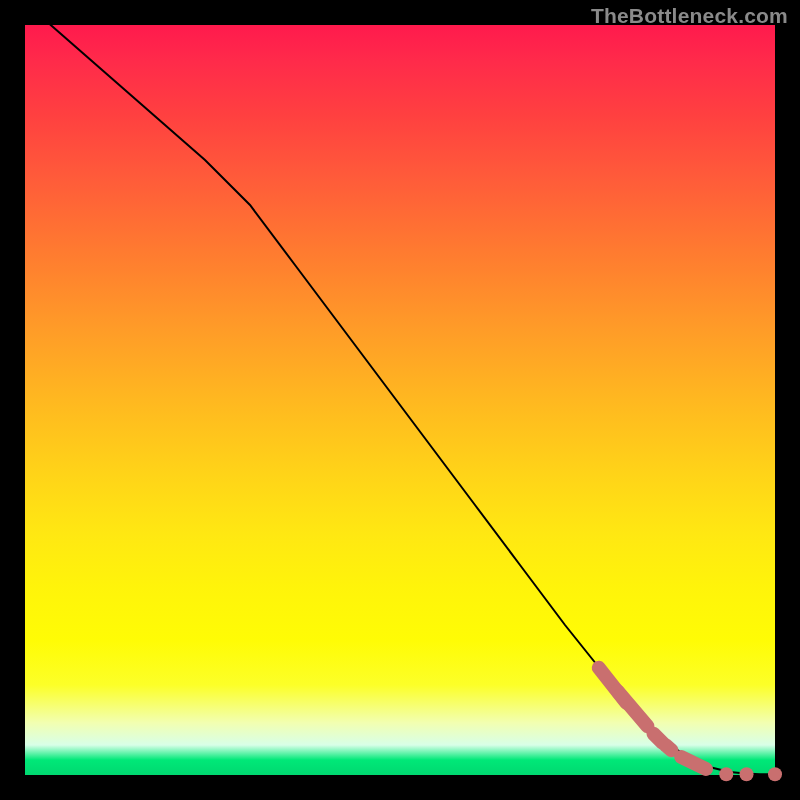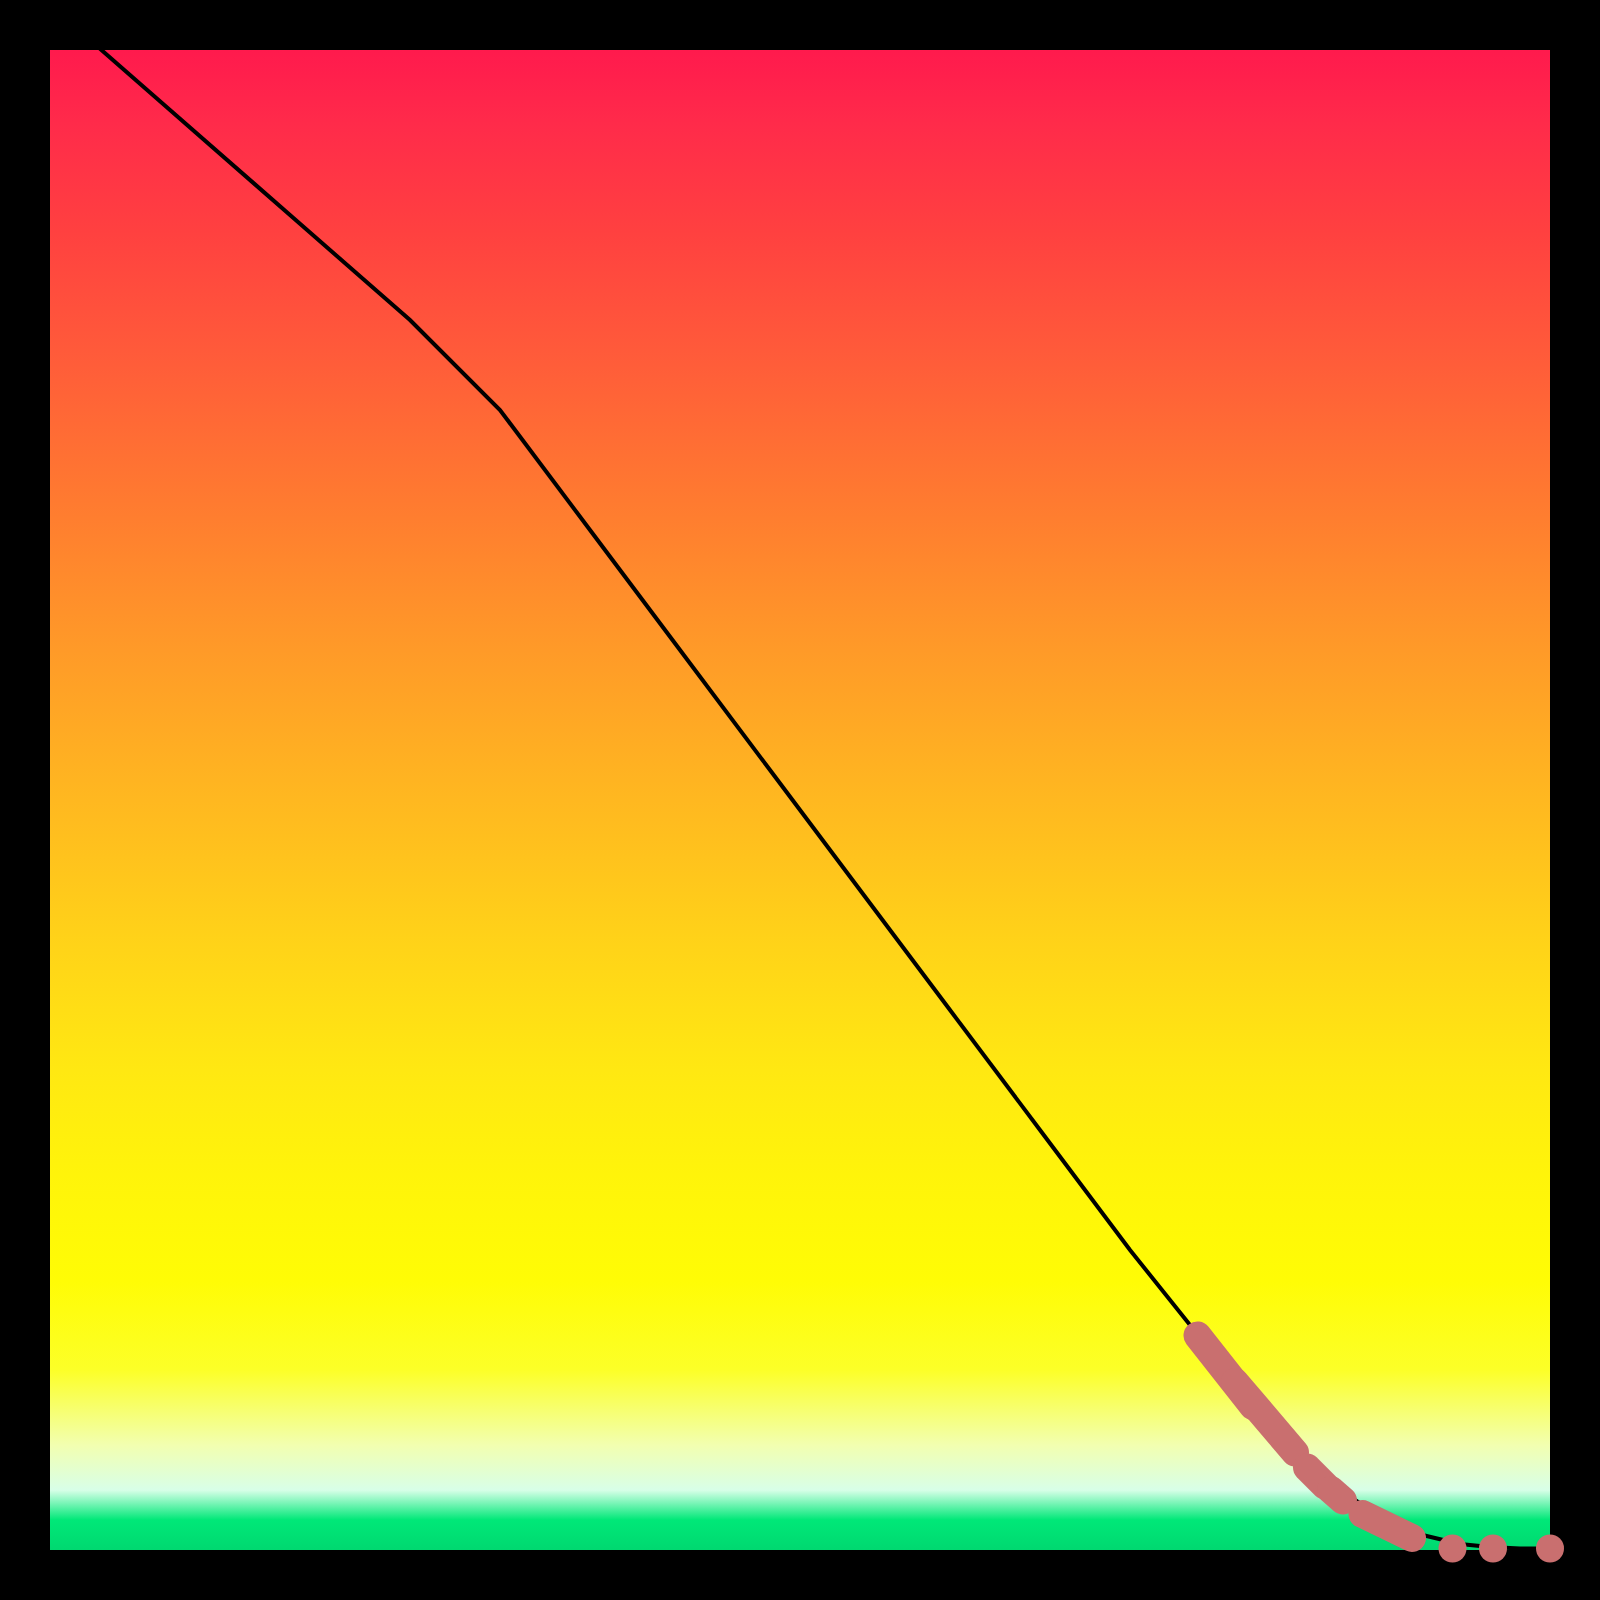--- a/index.html
+++ b/index.html
@@ -86,13 +86,14 @@
         <line x1="573.75" y1="642.75" x2="601.50" y2="678.00" class="seg"></line>
         <line x1="592.50" y1="666.00" x2="622.50" y2="701.25" class="seg"></line>
         <line x1="628.50" y1="708.75" x2="637.50" y2="717.75" class="seg"></line>
         <line x1="640.50" y1="720.00" x2="646.50" y2="725.25" class="seg"></line>
         <line x1="656.25" y1="732.00" x2="681.00" y2="744.00" class="seg"></line>
         <circle cx="701.25" cy="749.25" r="7" class="marker"></circle>
         <circle cx="721.50" cy="749.25" r="7" class="marker"></circle>
         <circle cx="750.00" cy="749.25" r="7" class="marker"></circle>
       </svg>
   </div>
+  <div class="watermark">TheBottleneck.com</div>
 </div>
 
 </body></html>

